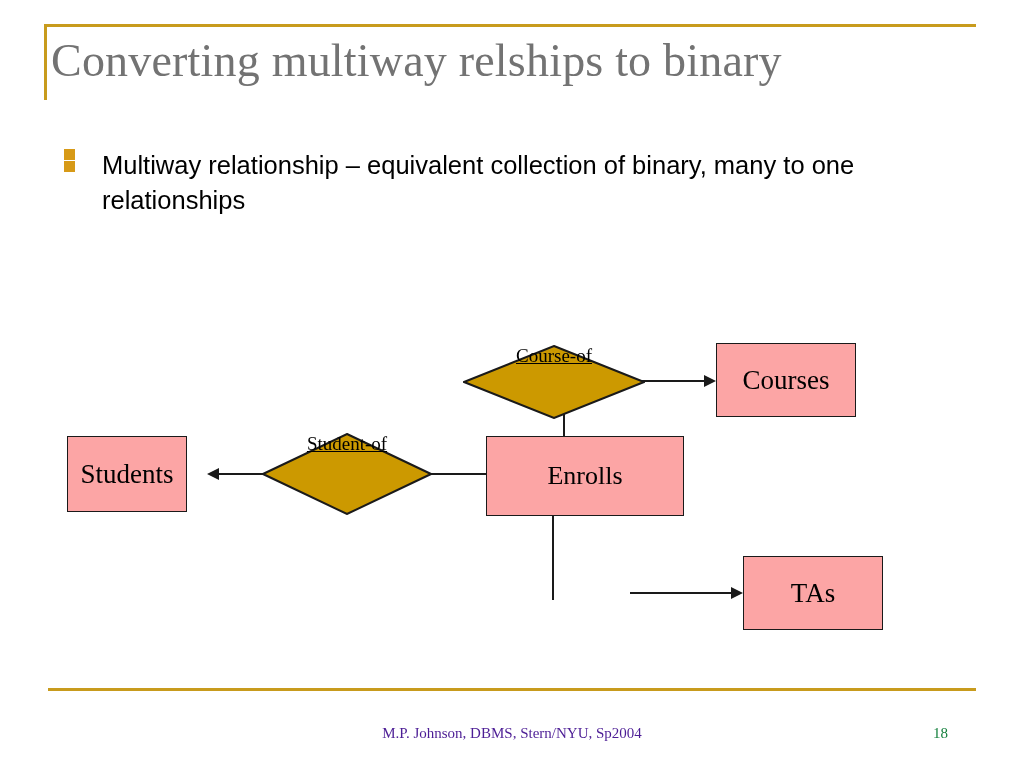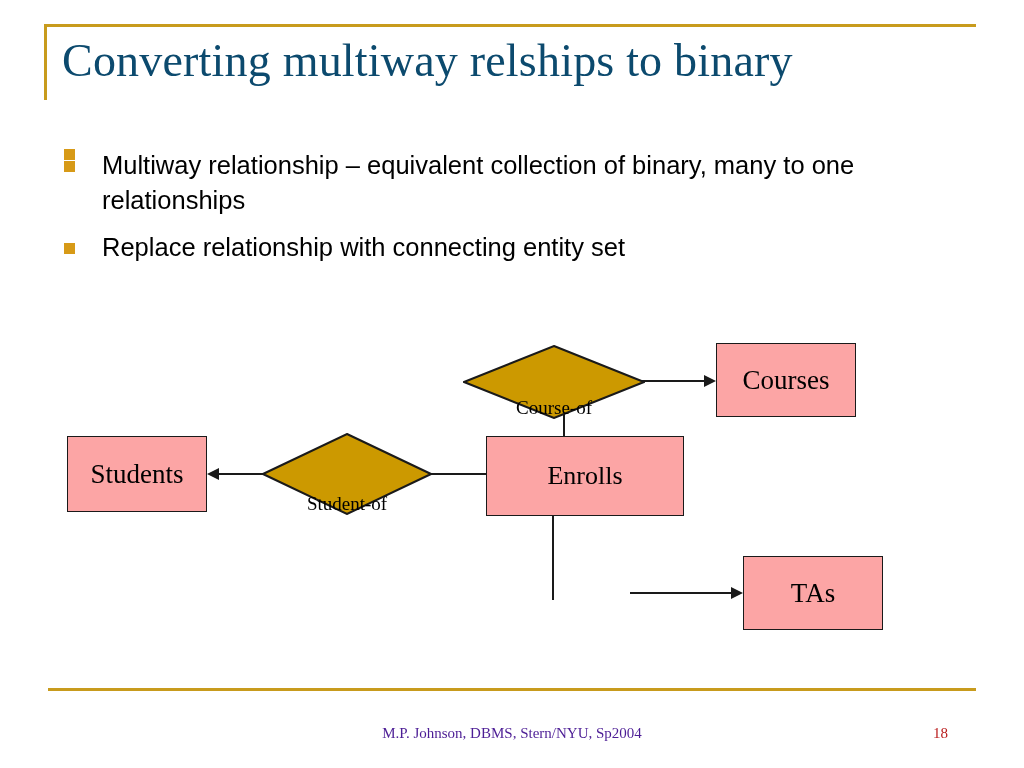--- a/index.html
+++ b/index.html
@@ -28,27 +28,27 @@
   #title-rule-left {
     position: absolute;
     left: 44px;
     top: 24px;
     width: 3px;
     height: 76px;
     background: #C89B1D;
   }
   #page-title {
     position: absolute;
-    left: 62px;
+    left: 51px;
     top: 33px;
     width: 930px;
     font-family: "Liberation Serif", serif;
     font-size: 46px;
     line-height: 56px;
-    color: #0c4a6e;
+    color: #737373;
     white-space: nowrap;
     letter-spacing: 0.2px;
   }
 
   
   #bullet-list {
     position: absolute;
     left: 60px;
     top: 136px;
     width: 920px;
@@ -87,22 +87,23 @@
     box-sizing: border-box;
     display: flex;
     align-items: center;
     justify-content: center;
     font-family: "Liberation Serif", serif;
     color: #000000;
   }
   .er-diamond-wrap {
     position: absolute;
     display: flex;
-    align-items: flex-end;
+    align-items: flex-start;
     justify-content: center;
+    text-decoration: underline;
   }
   .er-diamond-shape {
     position: absolute;
     left: 0; top: 0;
     width: 100%;
     height: 100%;
   }
   .er-diamond-label {
     position: relative;
     font-family: "Liberation Serif", serif;
@@ -161,21 +162,21 @@
     font-family: "Liberation Serif", serif;
     font-size: 15px;
     color: #4c1d95;
   }
   #footer-page-number {
     position: absolute;
     right: 76px;
     top: 725px;
     font-family: "Liberation Serif", serif;
     font-size: 15px;
-    color: #b91c1c;
+    color: #15803d;
   }
 </style>
 </head>
 <body>
 
 <div id="slide">
 
   <div id="title-rule-top"></div>
   <div id="title-rule-left"></div>
   <div id="page-title">Converting multiway relships to binary</div>
@@ -184,45 +185,41 @@
 
     <div class="bullet-row">
       <span class="bullet-marker"></span>
     </div>
 
     <div class="bullet-row">
       <span class="bullet-marker"></span>
       <span class="bullet-text">Multiway relationship – equivalent collection of binary, many to one relationships</span>
     </div>
 
-    <div class="bullet-row">
-      <span class="bullet-marker"></span>
-      <span class="bullet-text">Replace relationship with </span><span class="bullet-text em">connecting entity set</span>
-    </div>
 
   </div>
 
   <div id="er-diagram">
 
     <div class="er-line v" style="left:563px; top:412px; height:26px;"></div>
 
     <div class="er-line h" style="left:428px; top:473px; width:60px;"></div>
 
     <div class="er-line v" style="left:552px; top:504px; height:96px;"></div>
 
     <div class="er-line h" style="left:642px; top:380px; width:62px;"></div>
     <div class="arrow-head right" style="left:704px; top:375px;"></div>
 
     <div class="er-line h" style="left:219px; top:473px; width:50px;"></div>
     <div class="arrow-head left" style="left:207px; top:468px;"></div>
 
     <div class="er-line h" style="left:630px; top:592px; width:102px;"></div>
     <div class="arrow-head right" style="left:731px; top:587px;"></div>
 
-    <div class="er-box" style="left:67px; top:436px; width:140px; height:76px; font-size:27px;">
+    <div class="er-box" style="left:67px; top:436px; width:120px; height:76px; font-size:27px;">
       <span>Students</span>
     </div>
 
     <div class="er-box" style="left:716px; top:343px; width:140px; height:74px; font-size:27px;">
       <span>Courses</span>
     </div>
 
     <div class="er-box" style="left:743px; top:556px; width:140px; height:74px; font-size:27px;text-align:right;">
       <span>TAs</span>
     </div>

